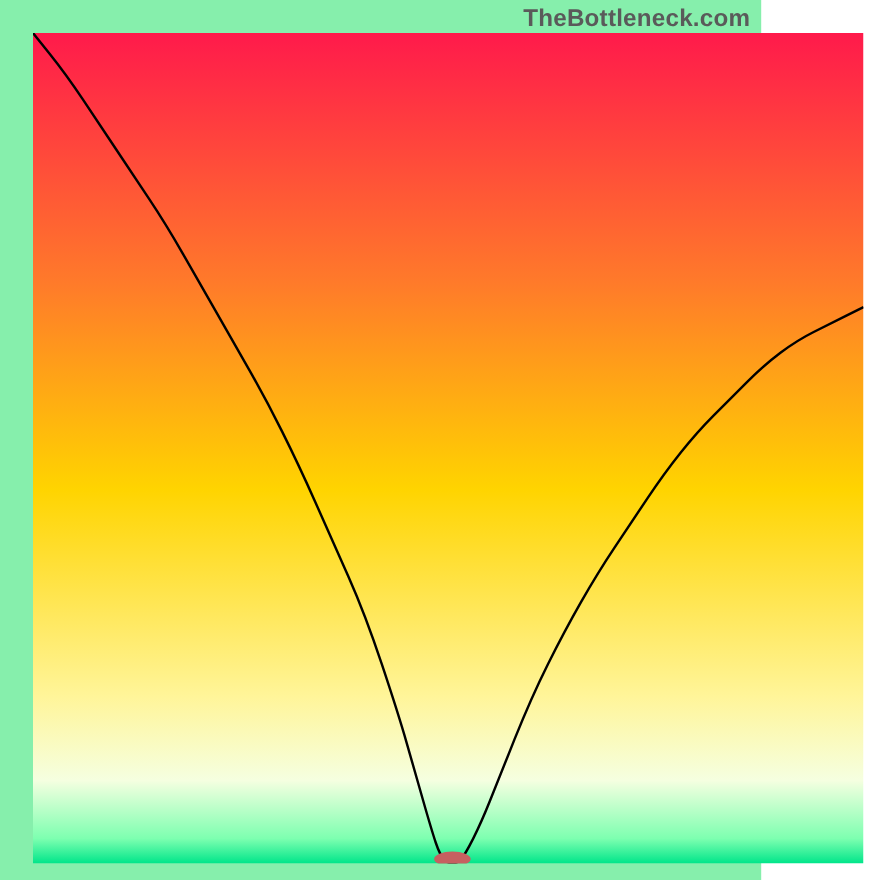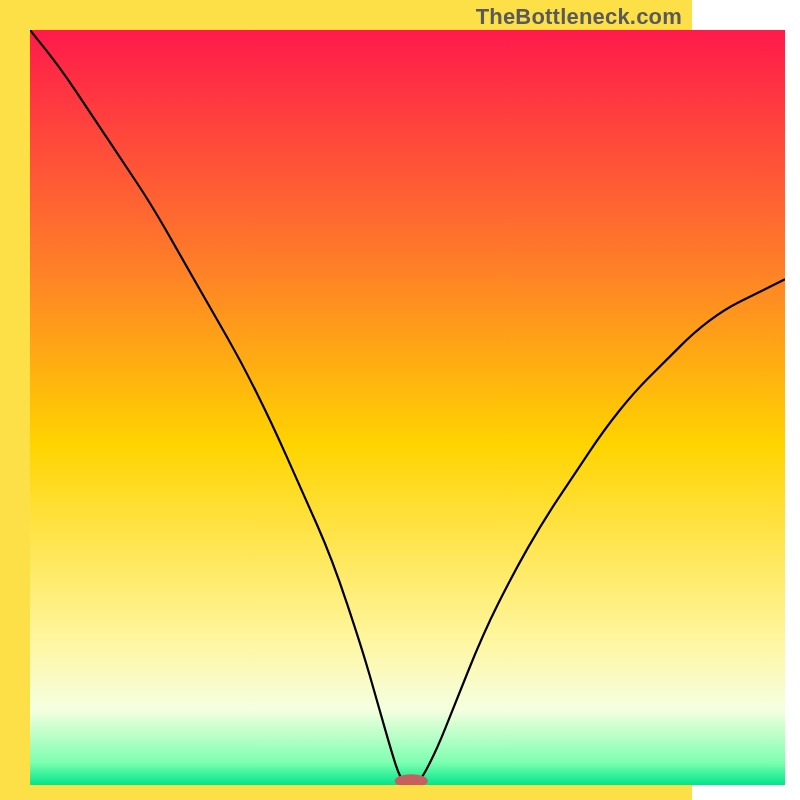--- a/index.html
+++ b/index.html
@@ -8,21 +8,21 @@
     background: #fff;
     width: 800px;
     height: 800px;
     overflow: hidden;
     font-family: Arial, Helvetica, sans-serif;
   }
   .frame {
     position: relative;
     width: 692px;
     height: 800px;
-    background: #fde047;
+    background: #86efac;
   }
   .watermark {
     position: absolute;
     top: 4px;
     right: 10px;
     color: #5a5a5a;
     font-size: 22px;
     font-weight: 600;
     letter-spacing: 0.2px;
     z-index: 3;

